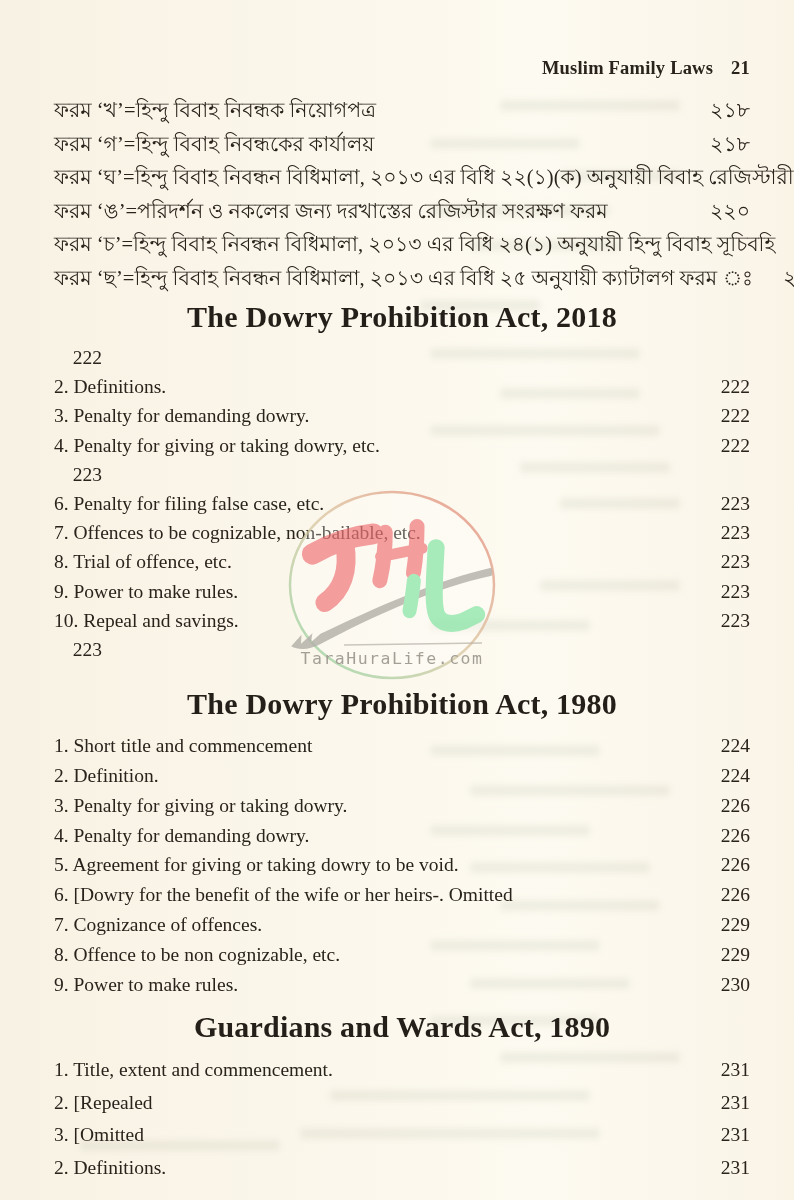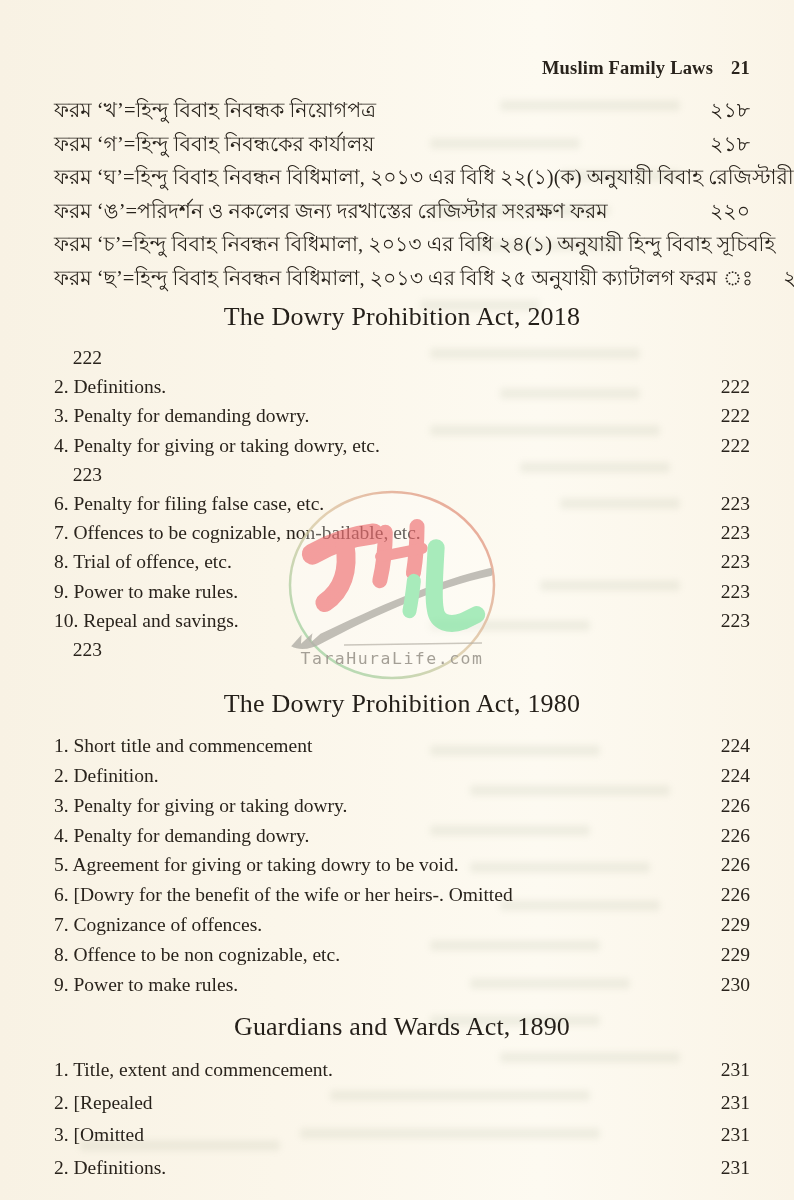--- a/index.html
+++ b/index.html
@@ -23,21 +23,21 @@
   .bengali-toc{margin-top:14px;}
   .toc-row{display:flex;justify-content:space-between;align-items:baseline;gap:12px;}
   .toc-label{padding-right:10px;white-space:nowrap;}
   .toc-page{min-width:48px;text-align:right;}
   .bn-row{font-size:20.5px;line-height:33.5px;}
   .en-row{font-size:19.5px;}
   .s0 .en-row{line-height:29.2px;}
   .s1 .en-row{line-height:29.8px;}
   .s2 .en-row{line-height:32.5px;}
   .sec-title{
-    text-align:center;font-weight:normal;font-size:26px;line-height:36px;
+    text-align:center;font-weight:bold;font-size:30px;line-height:36px;
     margin:0;letter-spacing:.2px;color:#241f19;
   }
   .s0 .sec-title{margin:4px 0 8px;}
   .s1 .sec-title{margin:22px 0 9px;}
   .s2 .sec-title{margin:10px 0 9px;}
   .toc-section{margin:0;}
   .watermark{
     position:absolute;left:284px;top:488px;width:216px;height:202px;
     z-index:2;opacity:.8;pointer-events:none;
   }

